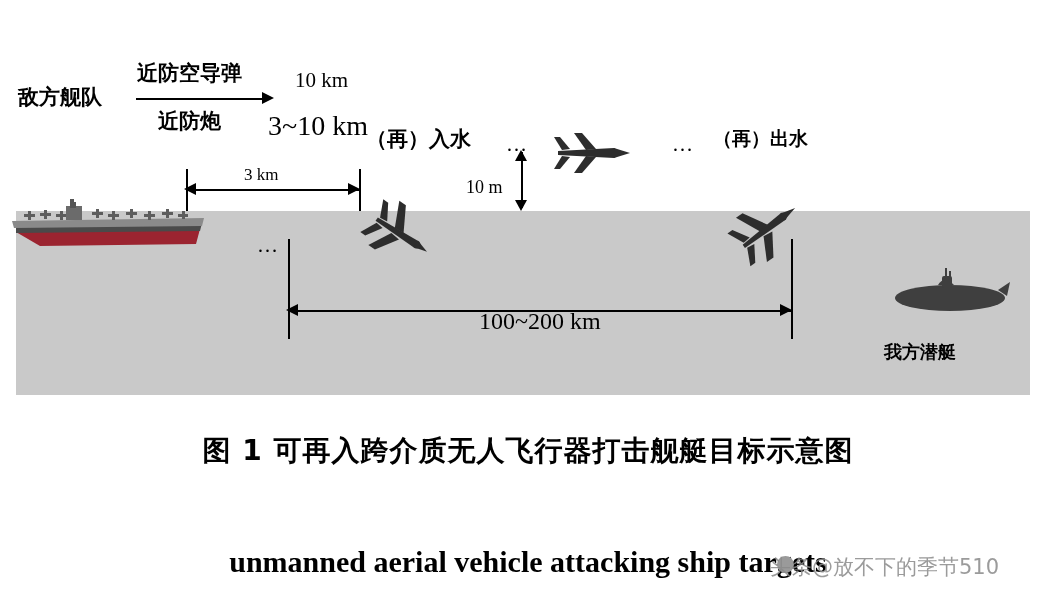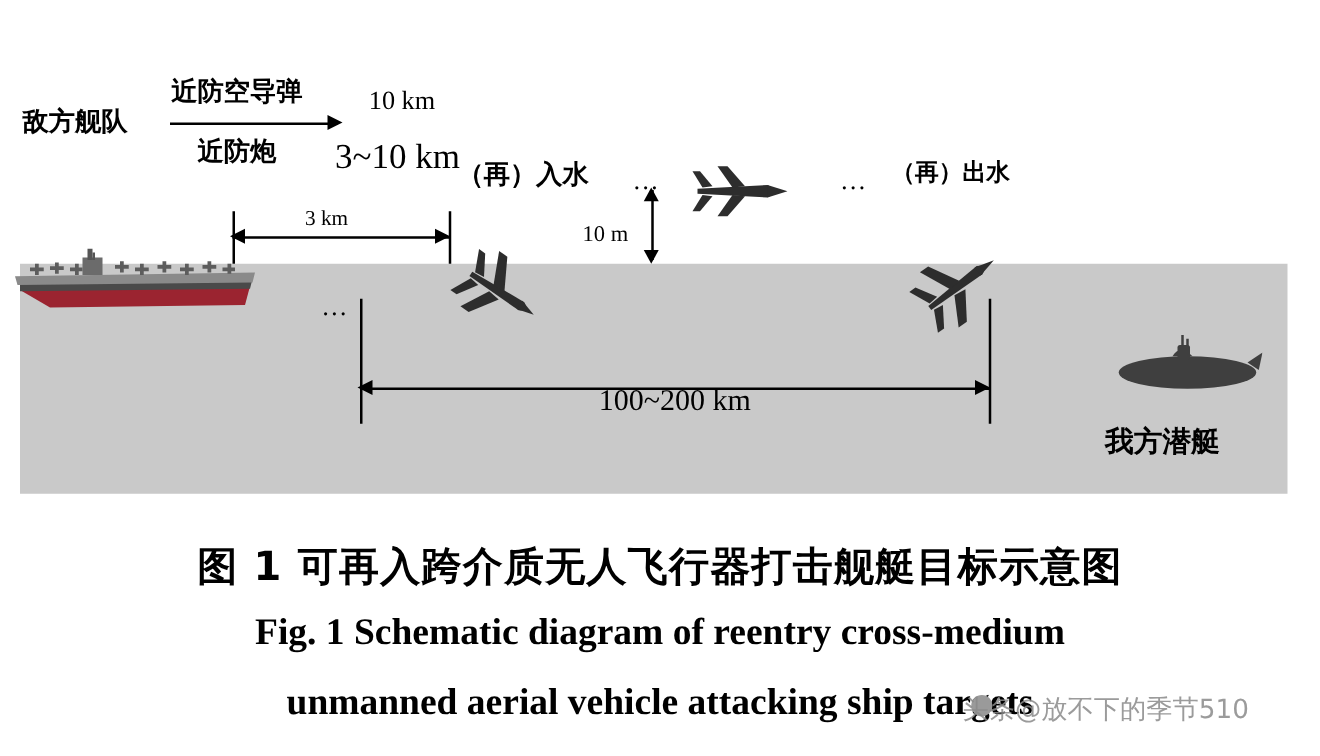--- a/index.html
+++ b/index.html
@@ -52,21 +52,21 @@
   .lbl-10km       { left: 295px; top: 70px;  font-size: 21px; }
   .lbl-310km      { left: 268px; top: 112px; font-size: 28px; }
   .lbl-3km        { left: 244px; top: 166px; font-size: 17px; }
   .lbl-entry      { left: 366px; top: 129px; font-size: 21px; }
   .lbl-dots1      { left: 506px; top: 134px; font-size: 21px; letter-spacing: 2px;}
   .lbl-dots2      { left: 672px; top: 134px; font-size: 21px; letter-spacing: 2px;}
   .lbl-dots3      { left: 257px; top: 235px; font-size: 21px; letter-spacing: 2px;}
   .lbl-exit       { left: 713px; top: 129px; font-size: 19px; }
   .lbl-10m        { left: 466px; top: 178px; font-size: 18px; }
   .lbl-range      { left: 479px; top: 278px; font-size: 24px; margin-top: 31px; }
-  .lbl-sub        { left: 884px; top: 343px; font-size: 23px; }
+  .lbl-sub        { left: 884px; top: 343px; font-size: 18px; }
 
   
   .hline {
     position: absolute;
     height: 0;
     border-top: 2px solid #000;
   }
   .vtick {
     position: absolute;
     width: 0;
@@ -123,21 +123,21 @@
   
   .caption {
     position: absolute;
     left: 0;
     width: 1056px;
     text-align: center;
     color: #000;
   }
   .cap-cn {
     top: 432px;
-    font-size: 32px;
+    font-size: 28px;
     font-family: "DejaVu Sans", sans-serif;
     font-weight: 700;
     letter-spacing: 1px;
   }
   .cap-en1 {
     top: 489px;
     font-size: 30px;
     font-family: "Liberation Serif", serif;
     font-weight: 700;
   }
@@ -282,19 +282,18 @@
   <div class="arrowhead-v arrow-up dim10-u-head"></div>
   <div class="arrowhead-v arrow-down dim10-d-head"></div>
 
   <div class="vtick dimr-tick-l"></div>
   <div class="vtick dimr-tick-r"></div>
   <div class="hline dimr-line"></div>
   <div class="arrowhead arrow-left dimr-l-head"></div>
   <div class="arrowhead arrow-right dimr-r-head"></div>
 
   <div class="caption cap-cn">图 1    可再入跨介质无人飞行器打击舰艇目标示意图</div>
-  <div class="caption cap-en1">Fig. 1    Schematic diagram of reentry cross-medium</div>
   <div class="caption cap-en2">unmanned aerial vehicle attacking ship targets</div>
 
   <div class="wm-dot"></div>
   <div class="watermark">头条@放不下的季节510</div>
 
 </div>
 
 </body></html>

